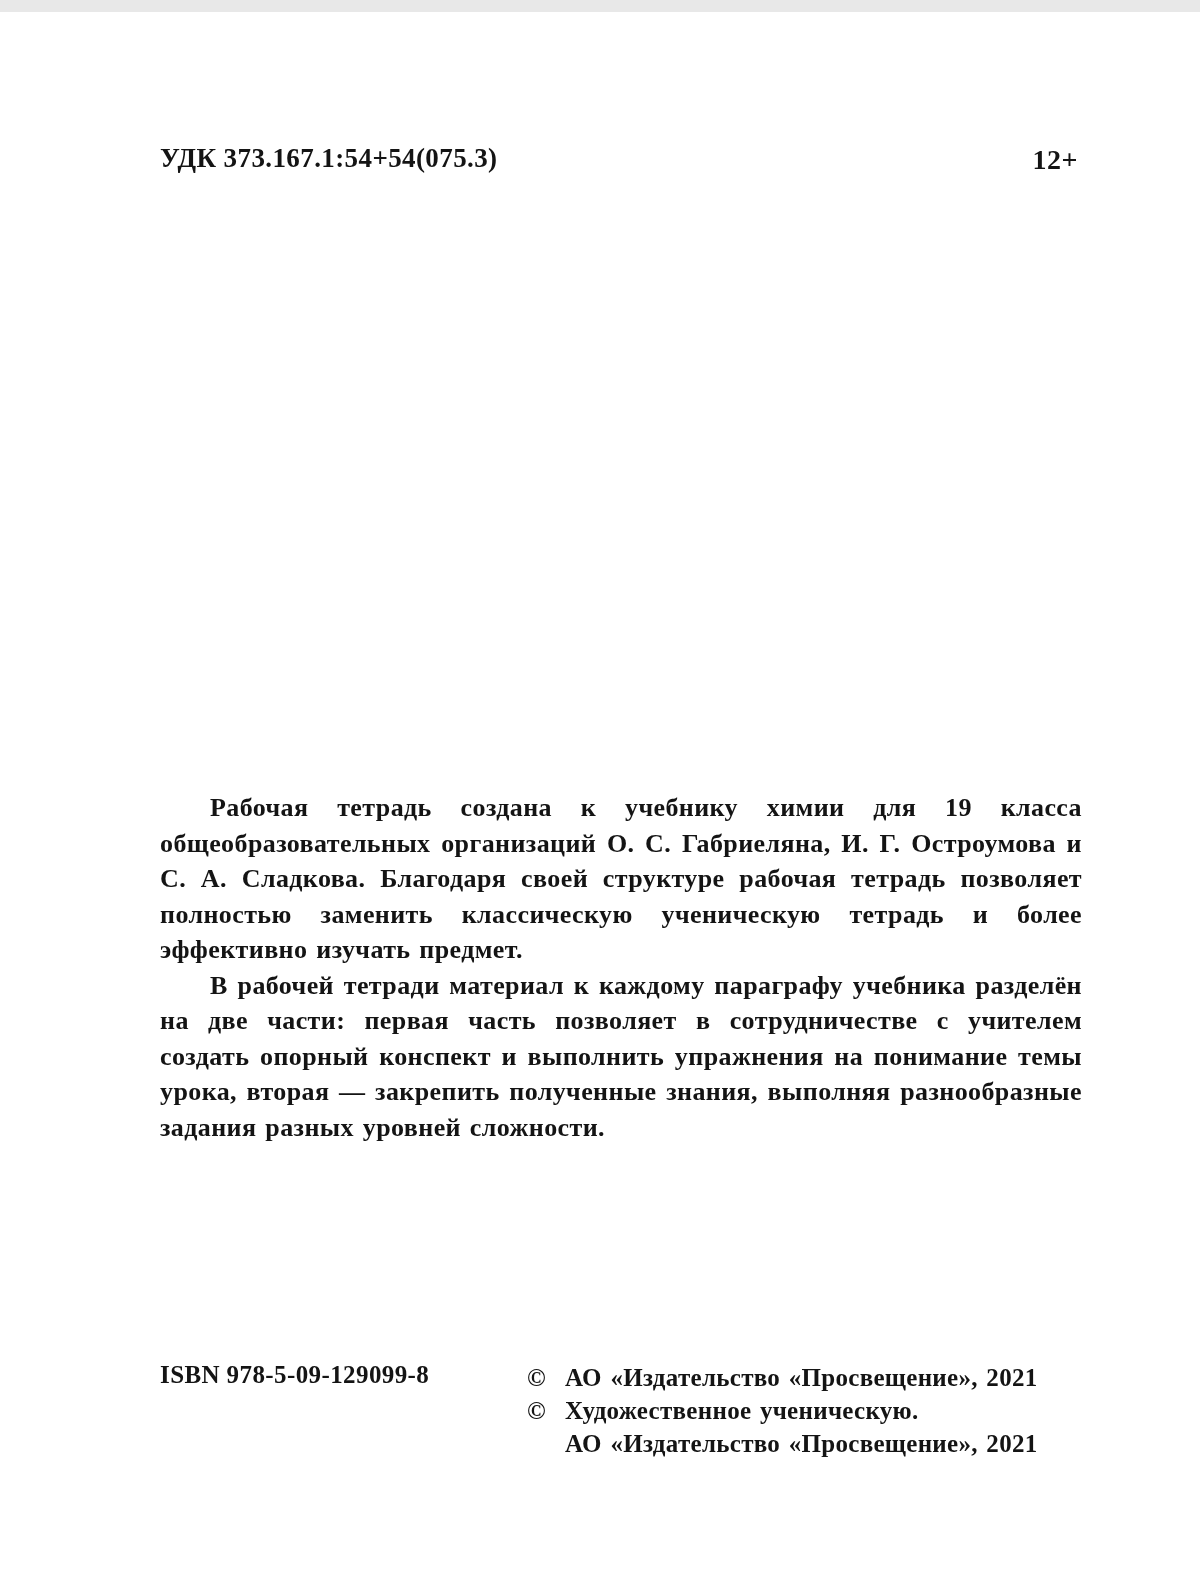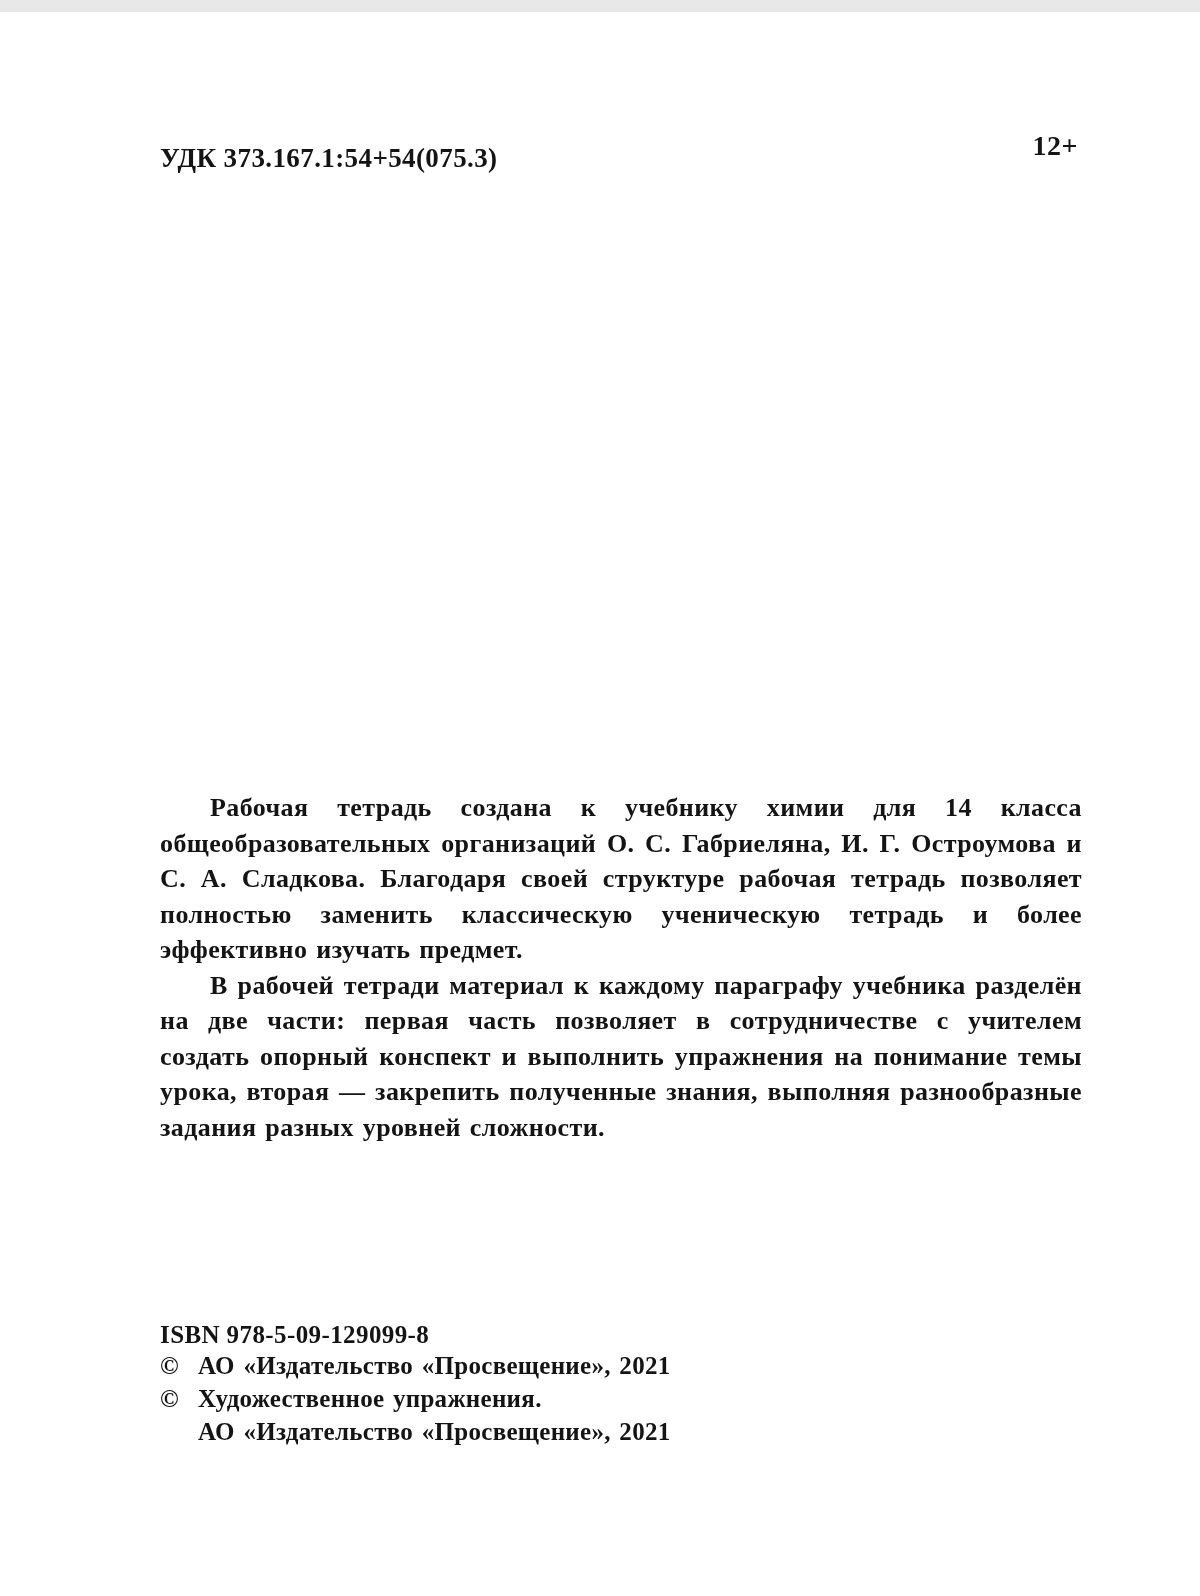--- a/index.html
+++ b/index.html
@@ -23,21 +23,21 @@
     font-size: 27px;
     font-weight: 700;
     letter-spacing: 0.4px;
     line-height: 37px;
   }
   .codes .code-line { white-space: pre; }
   .codes .gnum { padding-left: 72px; }
 
   .age-badge {
     position: absolute;
-    top: 118px;
+    top: 132px;
     right: 122px;
     font-size: 28px;
     font-weight: 700;
     letter-spacing: 0.5px;
   }
 
   
   .annotation {
     position: absolute;
     top: 778px;
@@ -50,26 +50,25 @@
     text-align: justify;
   }
   .annotation p {
     text-indent: 50px;
     word-spacing: 2px;
   }
 
   
   .bottom-row {
     position: absolute;
-    top: 1309px;
+    top: 1349px;
     left: 160px;
     width: 922px;
     display: flex;
     align-items: flex-start;
-    flex-direction: column;
   }
   .isbn {
     font-size: 25px;
     font-weight: 700;
     letter-spacing: 0.4px;
     width: 367px;
     flex: 0 0 auto;
     white-space: nowrap;
   }
   .copyright {
@@ -95,35 +94,35 @@
 
 <div class="page">
 
   <div class="codes">
     <div class="code-line">УДК 373.167.1:54+54(075.3)</div>
   </div>
 
   <div class="age-badge">12+</div>
 
   <div class="annotation">
-    <p>Рабочая тетрадь создана к учебнику химии для 14 класса общеобразовательных организаций О. С. Габриеляна, И. Г. Остроумова и С. А. Сладкова. Благодаря своей структуре рабочая тетрадь позволяет полностью заменить классическую ученическую тетрадь и более эффективно изучать предмет.</p>
+    <p>Рабочая тетрадь создана к учебнику химии для 19 класса общеобразовательных организаций О. С. Габриеляна, И. Г. Остроумова и С. А. Сладкова. Благодаря своей структуре рабочая тетрадь позволяет полностью заменить классическую ученическую тетрадь и более эффективно изучать предмет.</p>
     <p>В рабочей тетради материал к каждому параграфу учебника разделён на две части: первая часть позволяет в сотрудничестве с учителем создать опорный конспект и выполнить упражнения на понимание темы урока, вторая — закрепить полученные знания, выполняя разнообразные задания разных уровней сложности.</p>
   </div>
 
   <div class="bottom-row">
     <div class="isbn">ISBN 978-5-09-129099-8</div>
 
     <div class="copyright">
       <div class="c-line">
         <span class="c-sym">©</span>
         <span class="c-text">АО «Издательство «Просвещение», 2021</span>
       </div>
       <div class="c-line">
         <span class="c-sym">©</span>
-        <span class="c-text">Художественное упражнения.</span>
+        <span class="c-text">Художественное ученическую.</span>
       </div>
       <div class="c-line">
         <span class="c-sym"></span>
         <span class="c-text">АО «Издательство «Просвещение», 2021</span>
       </div>
     </div>
   </div>
 
 </div>
 

